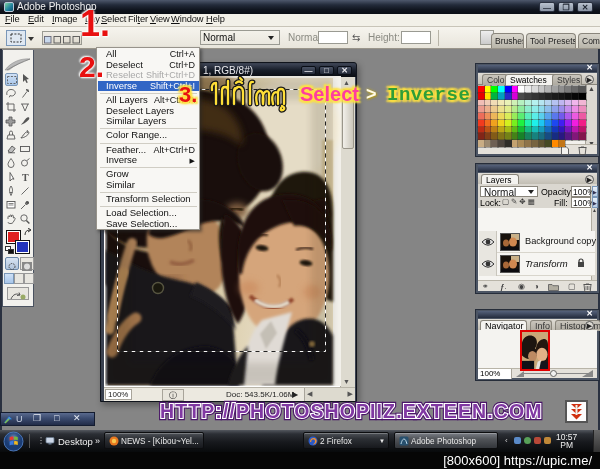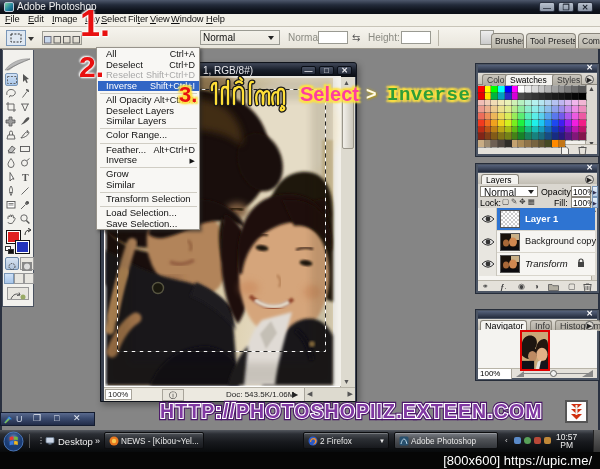--- a/index.html
+++ b/index.html
@@ -401,21 +401,21 @@
       <div class="mi dis" style="top:22.2px">
         <span>Reselect</span>
         <span class="sc">Shift+Ctrl+D</span>
       </div>
       <div class="mi hi" style="top:32.8px">
         <span>Inverse</span>
         <span class="sc">Shift+Ctrl+I</span>
       </div>
       <div class="msep" style="top:45.0px"></div>
       <div class="mi" style="top:47.0px">
-        <span>All Opacity</span>
+        <span>All Layers</span>
         <span class="sc">Alt+Ctrl+A</span>
       </div>
       <div class="mi" style="top:57.6px">
         <span>Deselect Layers</span>
       </div>
       <div class="mi" style="top:68.2px">
         <span>Similar Layers</span>
       </div>
       <div class="msep" style="top:80.4px"></div>
       <div class="mi" style="top:82.4px">
@@ -636,30 +636,20 @@
     <span style="position:absolute;left:24px;top:13px;font-size:7.5px;color:#333;letter-spacing:2px">▢✎✥▦</span>
     <span style="position:absolute;left:76px;top:14px;font-size:8.8px">Fill:</span>
     <div class="combo" style="left:93px;top:13px;width:20px;height:11px;padding-left:1px;font-size:8.5px">100%</div>
         <div style="position:absolute;left:114px;top:13px;width:6px;height:11px;background:linear-gradient(#e8f0fa,#b8cce4);border:1px solid #7a97b8;font-size:5px;color:#335;text-align:center;line-height:10px">▶</div>
   </div>
   <div style="position:absolute;left:2px;top:44px;right:2px;height:75px;background:#f6f5f2"></div>
   <div style="position:absolute;right:2px;top:44px;width:6px;height:75px;background:#dcd9d2;border-left:1px solid #b0aca0">
     <span style="position:absolute;left:0px;top:-1px;font-size:5px;color:#444">▲</span>
     <span style="position:absolute;left:0px;bottom:-1px;font-size:5px;color:#444">▼</span>
   </div>
-  <div class="lrow sel" style="top:44px">
-    <div class="eyebox">
-          <svg width="14" height="10" viewBox="0 0 14 10" style="position:absolute;left:2px;top:6px">
-            <path d="M1 5 Q7 -1.5 13 5 Q7 11.5 1 5 Z" fill="#e8e8e8" stroke="#333" stroke-width="1"></path>
-            <circle cx="7" cy="5" r="2.4" fill="#333"></circle>
-          </svg>
-        </div>
-    <div class="lthumb" style="background:repeating-conic-gradient(#ffffff 0% 25%, #cccccc 0% 50%) 0 0/ 4px 4px;background-size:4px 4px"></div>
-    <span style="position:absolute;left:46px;top:5px">Layer 1</span>
-  </div>
   <div class="lrow" style="top:66.5px">
     <div class="eyebox">
           <svg width="14" height="10" viewBox="0 0 14 10" style="position:absolute;left:2px;top:6px">
             <path d="M1 5 Q7 -1.5 13 5 Q7 11.5 1 5 Z" fill="#e8e8e8" stroke="#333" stroke-width="1"></path>
             <circle cx="7" cy="5" r="2.4" fill="#333"></circle>
           </svg>
         </div>
     <div class="lthumb">
           <svg width="18" height="16" viewBox="0 0 18 16" preserveAspectRatio="none" style="display:block">
             <rect width="18" height="16" fill="#17110C"></rect>

